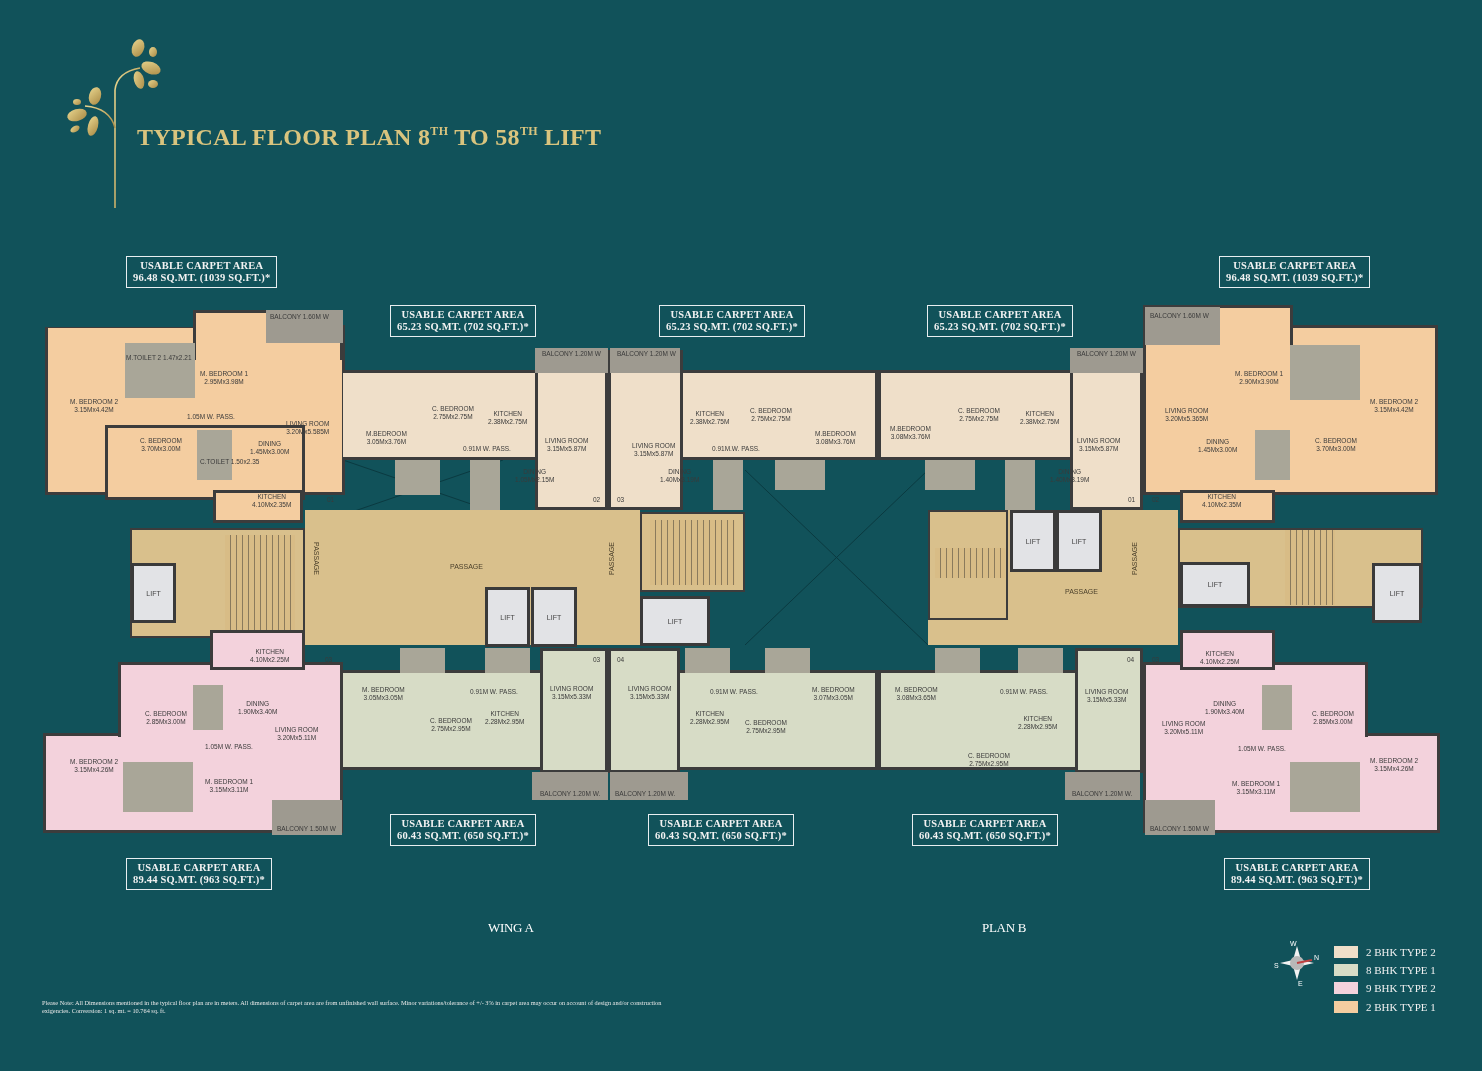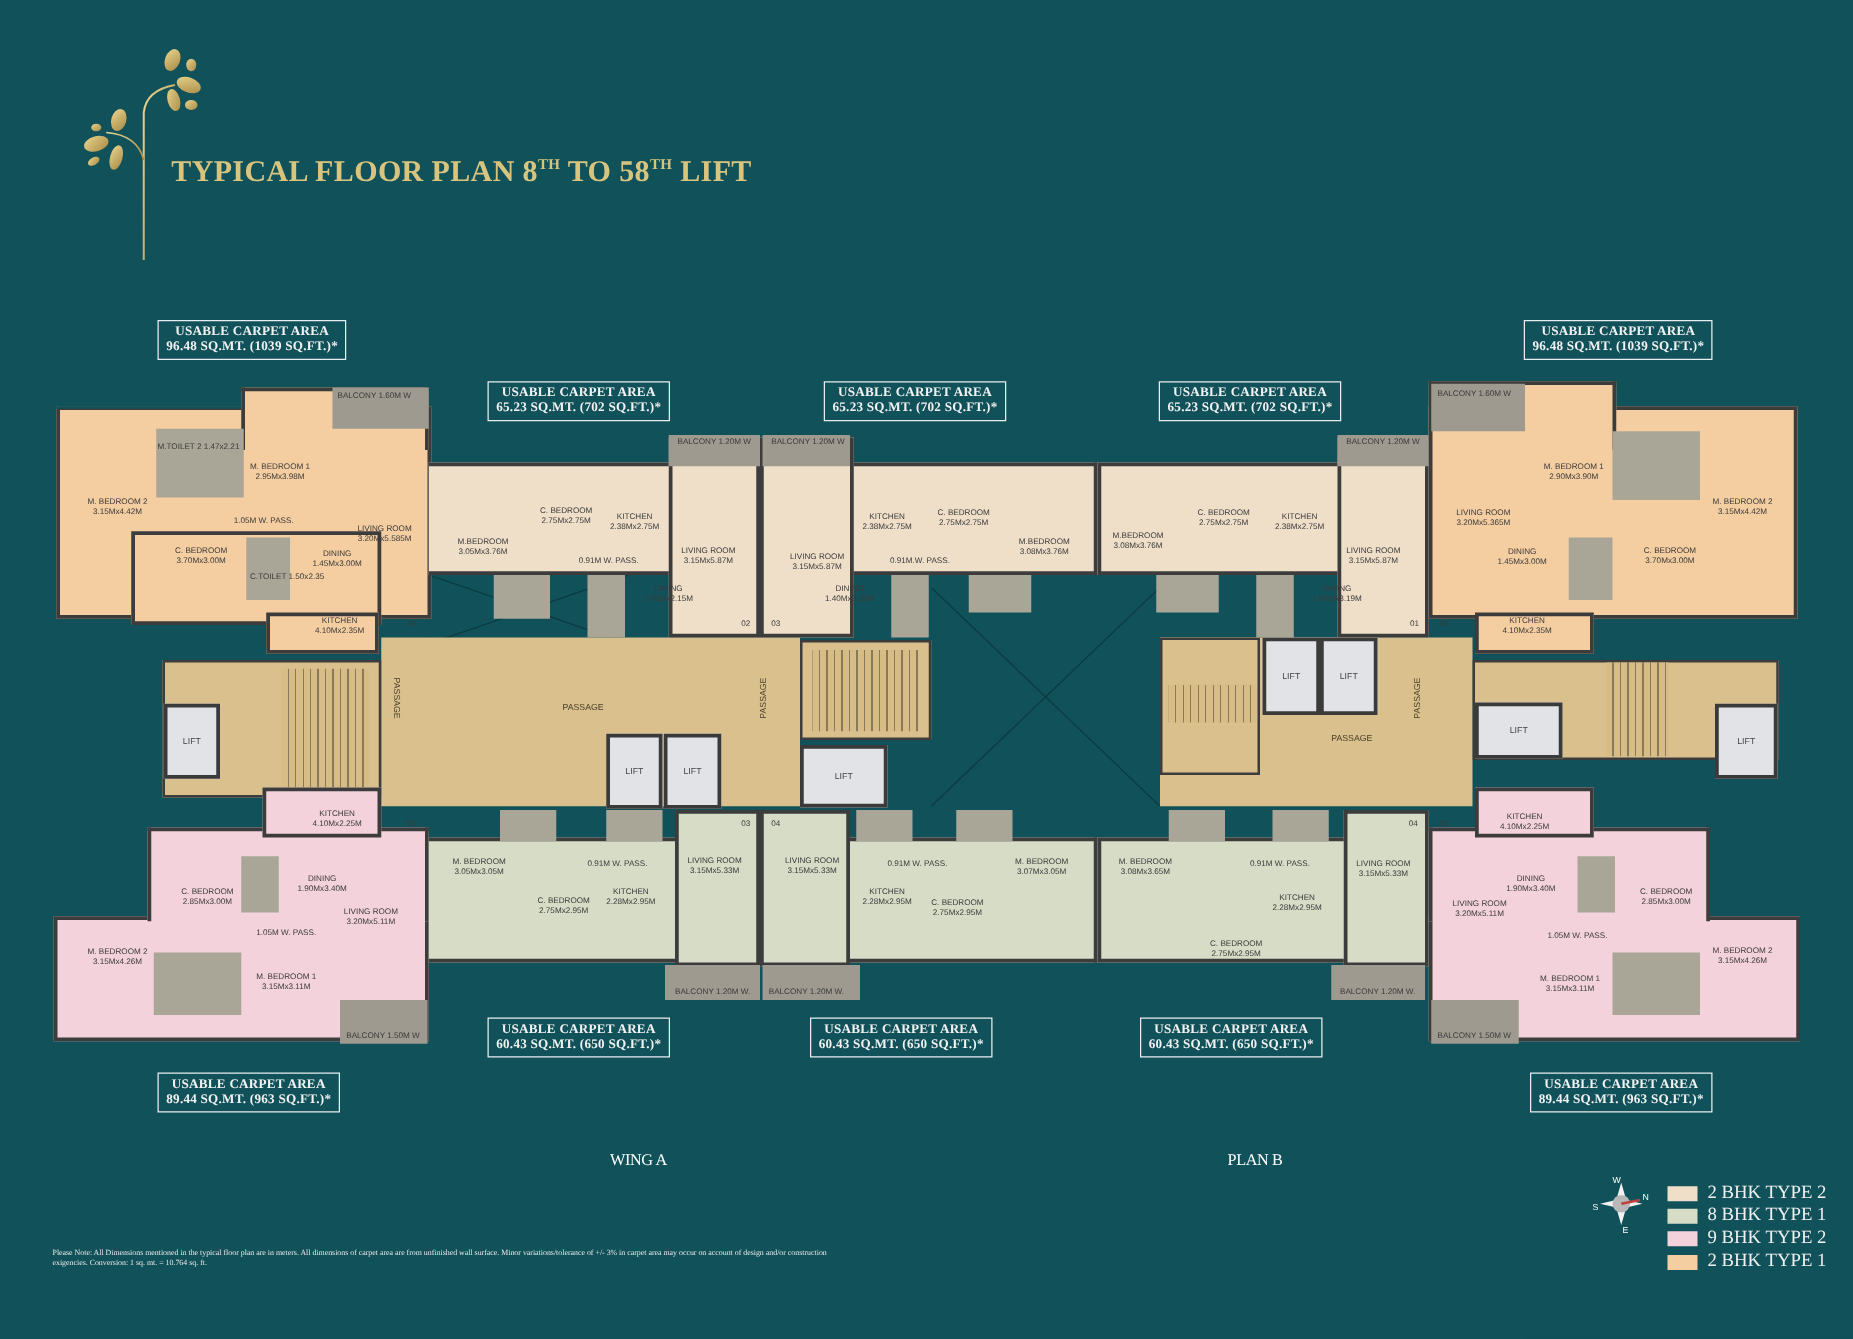--- a/index.html
+++ b/index.html
@@ -62,21 +62,21 @@
     font-size: 13px;
     letter-spacing: -0.3px;
   }
   .note {
     left: 42px; top: 999px; width: 640px;
     color: #e8e8e8; font-size: 6.3px; line-height: 7.5px;
     font-family: "Liberation Serif", serif;
   }
   .legend-item { position: absolute; display: flex; align-items: center; gap: 8px; }
   .legend-swatch { width: 24px; height: 12px; }
-  .legend-label { color: #f0f0f0; font-size: 15px; font-family: "Liberation Serif", serif; }
+  .legend-label { color: #f0f0f0; font-size: 11px; font-family: "Liberation Serif", serif; }
   .void { position: absolute; background: #11525a; overflow: hidden; }
   .void svg { position: absolute; left: 0; top: 0; }
   .stairs {
     position: absolute;
     background: repeating-linear-gradient(90deg, #d8bc86 0 5px, #8a7a5c 5px 6px);
   }
   .balcony { position: absolute; background: #9e9a90; }
   .toilet { position: absolute; background: #a9a698; }
 </style>
 </head>

